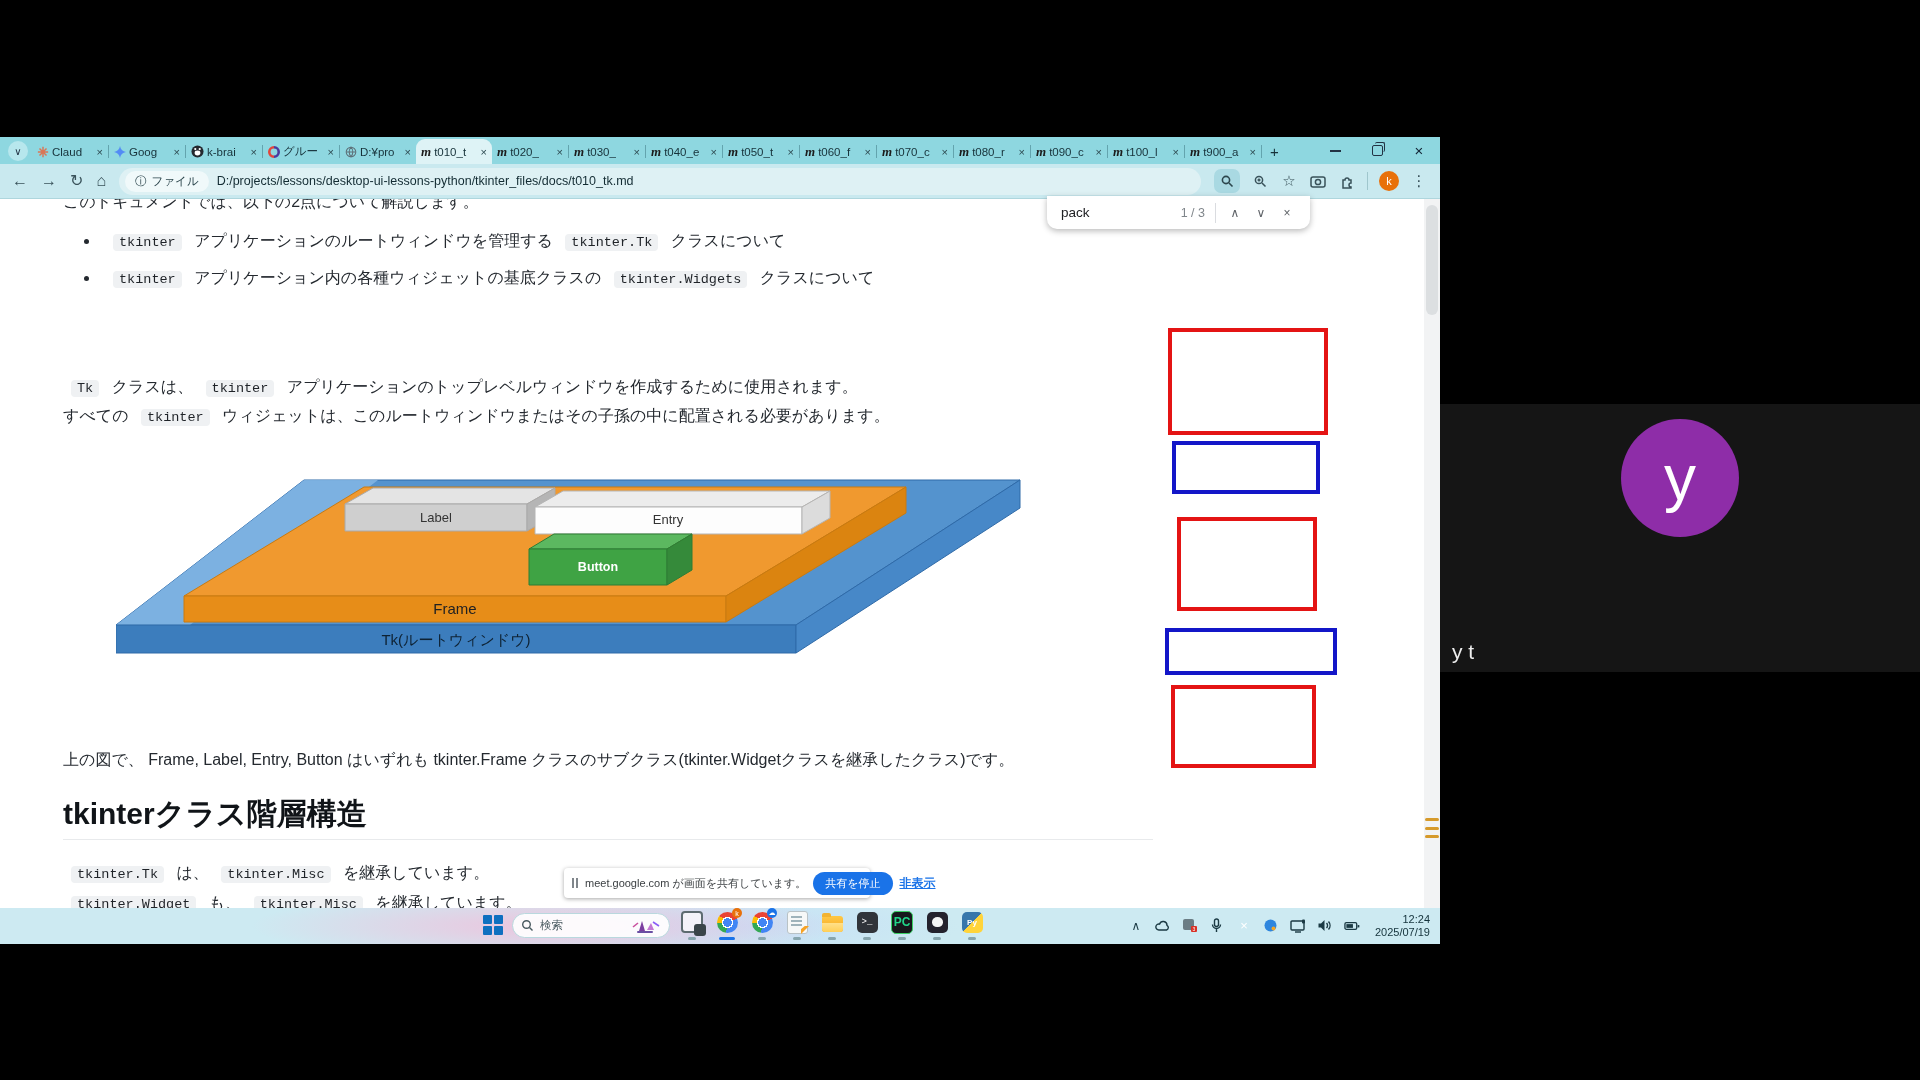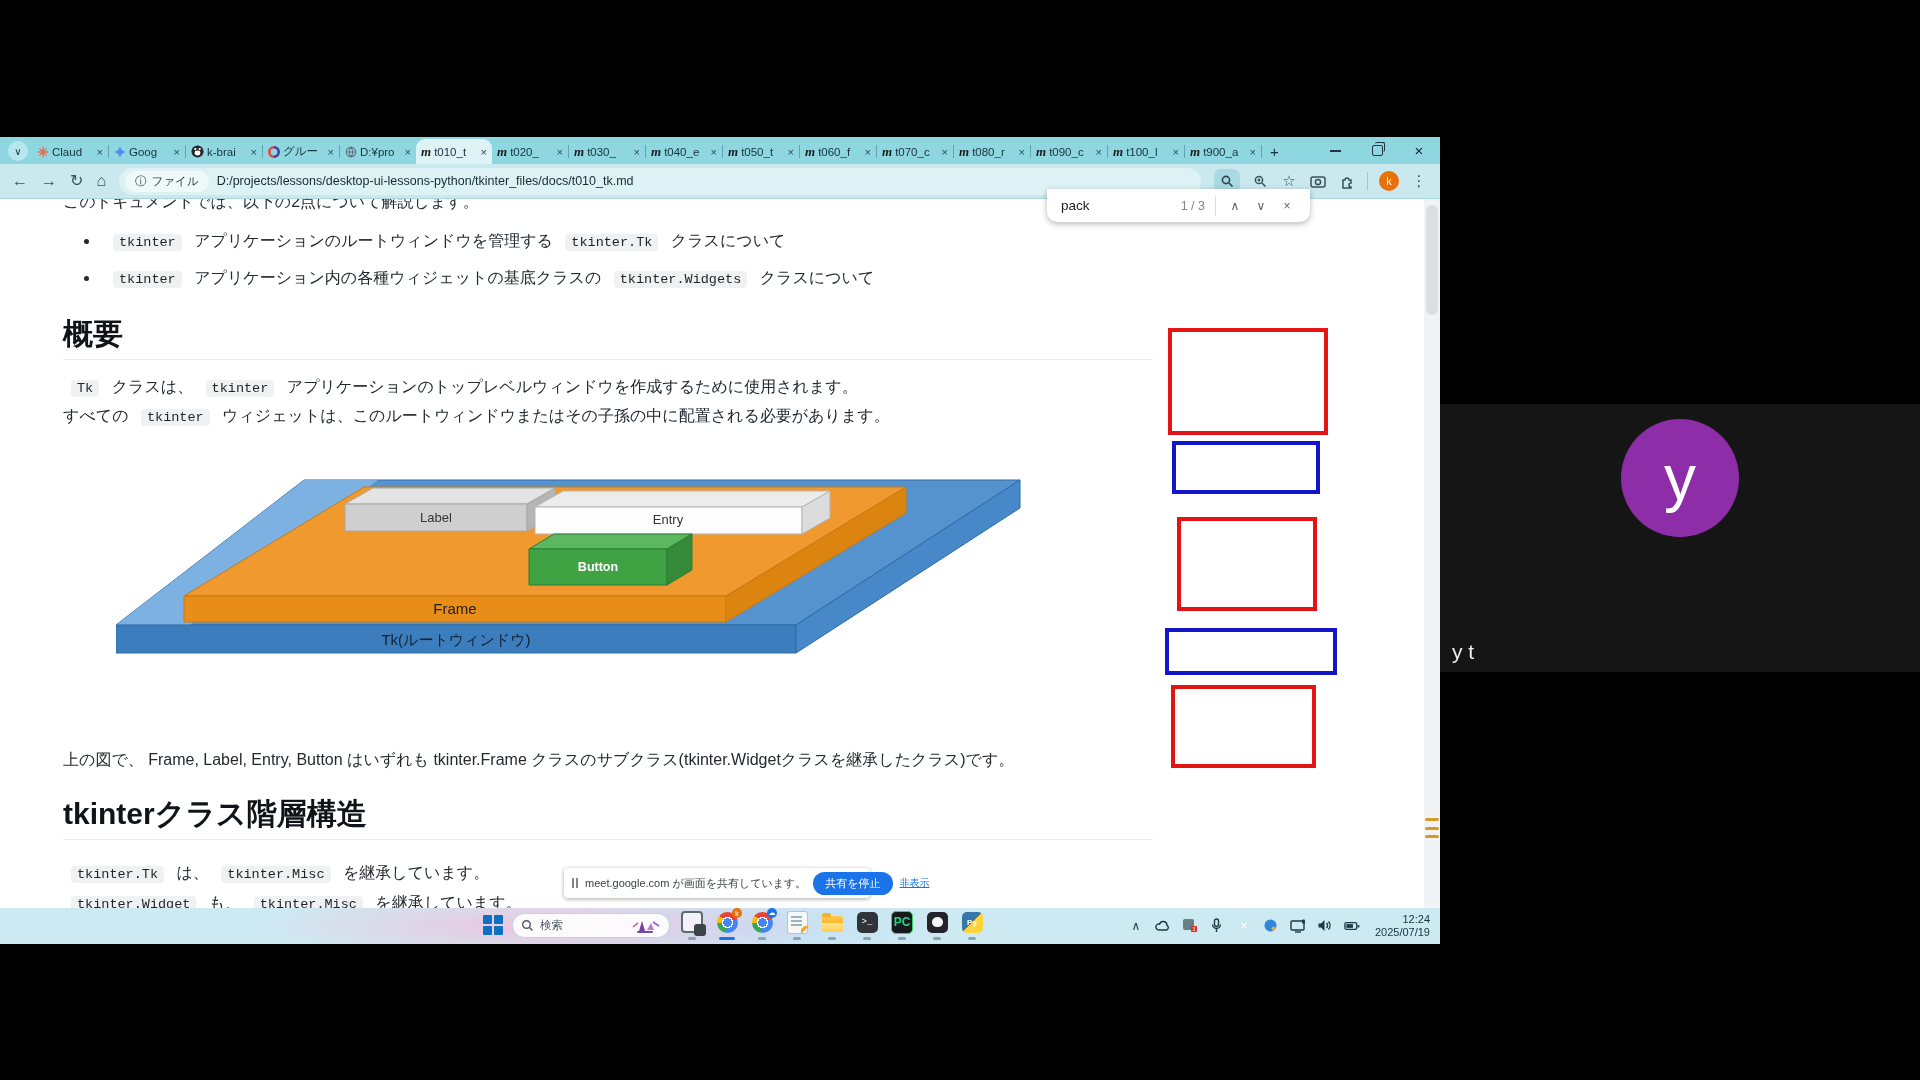--- a/index.html
+++ b/index.html
@@ -30,21 +30,21 @@
   #urlchip{background:#f0f9fa;border-radius:11px;height:21px;display:flex;align-items:center;gap:5px;padding:0 10px;font-size:11.5px;color:#2c464d;flex:none;}
   #urltext{font-size:12.5px;color:#132c33;white-space:nowrap;overflow:hidden;}
   .tbicons{display:flex;align-items:center;gap:11px;flex:none;}
   .tbic{width:18px;height:18px;display:flex;align-items:center;justify-content:center;color:#39525a;}
   .tbic.active-find{width:26px;height:24px;background:#a9d9e2;border-radius:7px;}
   .tbdivider{width:1px;height:18px;background:#9fc6cd;}
   #avatar-k{width:20px;height:20px;border-radius:50%;background:#e8710a;color:#fff;font-size:11px;display:flex;align-items:center;justify-content:center;}
   .star{font-size:15px;color:#39525a;}
   .kebab{font-size:15px;color:#39525a;}
   
-  #findbar{position:absolute;left:1047px;top:52px;width:263px;height:33px;background:#fff;border-radius:0 0 10px 10px;box-shadow:0 2px 6px rgba(0,0,0,.28);display:flex;align-items:center;padding:0 10px 0 14px;box-sizing:border-box;z-index:30;}
+  #findbar{position:absolute;left:1047px;top:59px;width:263px;height:33px;background:#fff;border-radius:0 0 10px 10px;box-shadow:0 2px 6px rgba(0,0,0,.28);display:flex;align-items:center;padding:0 10px 0 14px;box-sizing:border-box;z-index:30;}
   #findquery{font-size:13.5px;color:#202124;flex:1;}
   #findcount{font-size:12.5px;color:#80868b;margin-right:10px;}
   .findsep{width:1px;height:20px;background:#dadce0;margin-right:6px;}
   .findbtn{width:26px;height:26px;display:flex;align-items:center;justify-content:center;font-size:12px;color:#5f6368;}
   
   #content{position:absolute;left:0;top:62px;width:1440px;height:709px;background:#fff;overflow:hidden;}
   .doc{position:absolute;color:#24292f;font-size:16px;line-height:24px;white-space:nowrap;}
   .code{font-family:Liberation Mono, monospace;font-size:13.5px;background:#eff1f3;border-radius:4px;padding:1px 6px;margin:0 8px;color:#1f2328;}
   .h{font-size:30px;font-weight:700;color:#101418;line-height:34px;border-bottom:1px solid #e8eaec;padding-bottom:8px;width:1090px;}
   .bullet-dot{display:inline-block;width:5px;height:5px;border-radius:50%;background:#24292f;vertical-align:middle;margin-right:16px;}
@@ -54,21 +54,21 @@
   #tocburger{position:absolute;left:1px;top:617px;width:14px;height:24px;display:flex;flex-direction:column;justify-content:space-between;padding:2px 0;box-sizing:border-box;}
   #tocburger span{display:block;height:3px;border-radius:2px;background:#d69a2b;}
   
   .anno{position:absolute;border-style:solid;border-width:4px;background:transparent;}
   
   #sharebanner{position:absolute;left:564px;top:669px;width:306px;height:30px;background:#fff;border-radius:4px;box-shadow:0 1px 4px rgba(0,0,0,.35);display:flex;align-items:center;padding:0 8px;box-sizing:border-box;gap:7px;z-index:25;}
   .pauseic{display:flex;gap:2px;}
   .pauseic span{width:2px;height:10px;background:#80868b;display:block;}
   #sharetext{font-size:11px;color:#3c4043;white-space:nowrap;}
   #stopbtn{background:#1a73e8;color:#fff;font-size:11px;border-radius:13px;padding:4px 12px;white-space:nowrap;}
-  #hidelink{color:#1a73e8;font-size:10px;text-decoration:underline;white-space:nowrap;}
+  #hidelink{color:#1a73e8;font-size:12px;text-decoration:underline;white-space:nowrap;font-weight:bold;}
   
   #taskbar{position:absolute;left:0;top:908px;width:1440px;height:36px;
     background:radial-gradient(420px 50px at 545px 18px,rgba(247,184,215,.75),rgba(247,184,215,0) 70%),
                radial-gradient(300px 50px at 750px 18px,rgba(190,214,250,.5),rgba(190,214,250,0) 70%),#cdeaf2;
     display:flex;align-items:center;}
   #startbtn{position:absolute;left:483px;top:7px;width:21px;height:21px;display:grid;grid-template-columns:9px 9px;grid-template-rows:9px 9px;gap:2px;}
   #startbtn span{background:#0e70c0;border-radius:1px;}
   #searchbox{position:absolute;left:512px;top:5px;width:158px;height:25px;background:rgba(255,255,255,.9);border:1px solid #b9d8de;border-radius:13px;display:flex;align-items:center;padding:0 8px;box-sizing:border-box;gap:6px;font-size:11.5px;color:#4a5a60;}
   #searchdeco{margin-left:auto;display:flex;align-items:flex-end;gap:1px;}
   #apps{position:absolute;left:680px;top:3px;display:flex;gap:11px;}
@@ -308,21 +308,20 @@
       <span class="tbic kebab">⋮</span>
     </div>
   </div>
 
   <div id="content">
     <div class="doc" style="left:63px;top:-9px;">このドキュメントでは、以下の2点について解説します。</div>
 
     <div class="doc" style="left:84px;top:30px;"><span class="bullet-dot"></span><span><span class="code">tkinter</span> アプリケーションのルートウィンドウを管理する <span class="code">tkinter.Tk</span> クラスについて</span></div>
     <div class="doc" style="left:84px;top:67px;"><span class="bullet-dot"></span><span><span class="code">tkinter</span> アプリケーション内の各種ウィジェットの基底クラスの <span class="code">tkinter.Widgets</span> クラスについて</span></div>
 
-    <div class="doc h" style="left:63px;top:118px;">概要</div>
 
     <div class="doc" style="left:63px;top:176px;"><span><span class="code">Tk</span> クラスは、 <span class="code">tkinter</span> アプリケーションのトップレベルウィンドウを作成するために使用されます。</span></div>
     <div class="doc" style="left:63px;top:205px;"><span>すべての <span class="code">tkinter</span> ウィジェットは、このルートウィンドウまたはその子孫の中に配置される必要があります。</span></div>
 
     <svg class="abs" style="left:116px;top:279px;" width="906" height="177" viewBox="0 0 906 177">
 
       <polygon points="188,2 904,2 680,147 0,147" fill="#5493ce" stroke="#2f6aa8" stroke-width="1"></polygon>
       <polygon points="188,2 262,2 74,147 0,147" fill="#84b6e4" opacity="0.85"></polygon>
       <polygon points="0,147 680,147 680,175 0,175" fill="#3c7dbd" stroke="#2f6aa8" stroke-width="1"></polygon>
       <polygon points="680,147 904,2 904,30 680,175" fill="#4788c8" stroke="#2f6aa8" stroke-width="1"></polygon>

